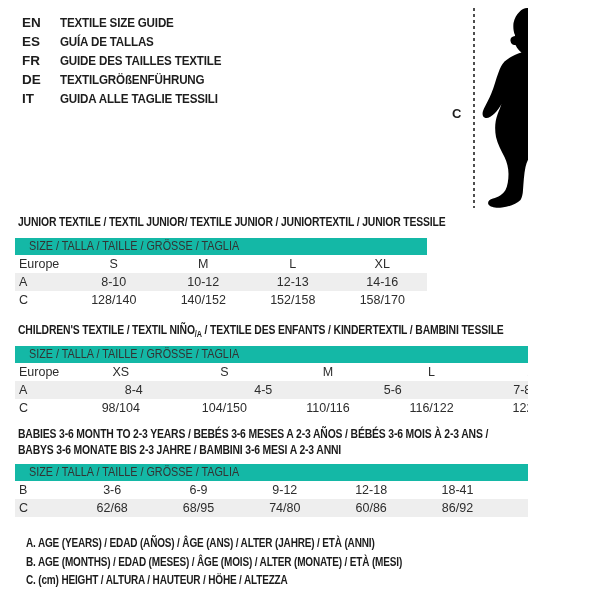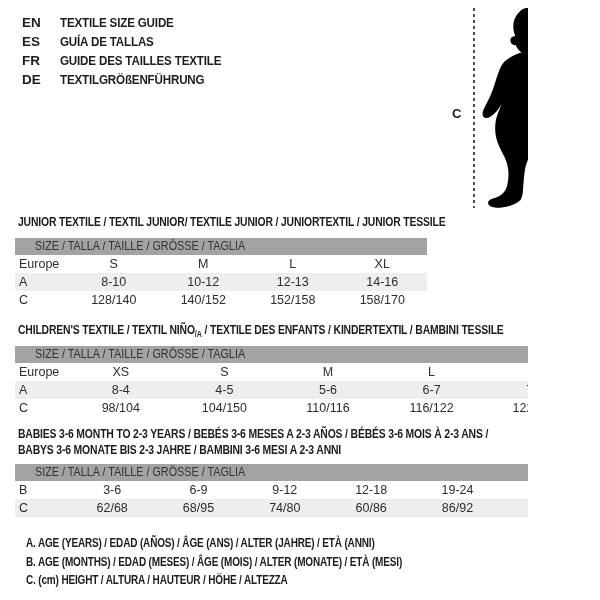--- a/index.html
+++ b/index.html
@@ -17,21 +17,21 @@
   .dotline{position:absolute;left:473px;top:8px;width:2px;height:200px;
            background:repeating-linear-gradient(to bottom,#4e4e4e 0 3px,transparent 3px 6px);}
   .c-label{position:absolute;left:452px;top:106px;font-weight:700;font-size:13px;color:#1d1d1d;}
   .baby-svg{position:absolute;left:480px;top:0px;width:110px;height:215px;}
 
   
   .tbl-title{position:absolute;left:18px;font-weight:700;font-size:13px;color:#1b1b1b;
              white-space:nowrap;letter-spacing:-0.2px;transform:scaleX(0.80);transform-origin:left top;}
   .tbl-title .subsc{font-size:9px;vertical-align:-3px;}
   .stable{position:absolute;left:15px;font-size:12.5px;color:#2d2d2d;}
-  .size-bar{height:17px;line-height:17px;background:#a3a3a3;color:#333;padding-left:20px;overflow:hidden;}
+  .size-bar{height:17px;line-height:17px;background:#14b8a6;color:#333;padding-left:14px;overflow:hidden;}
   .size-bar span{display:inline-block;white-space:nowrap;font-size:12px;
                  transform:scaleX(0.9);transform-origin:left center;}
   .trow{display:flex;height:18px;align-items:center;}
   .trow.shade{background:#eeeeee;}
   .tlabel{width:50px;padding-left:4px;flex:0 0 auto;}
   .tcell{flex:1 1 0;text-align:center;white-space:nowrap;}
 
   
   .footnotes{position:absolute;left:26px;top:536px;}
   .fnote{height:18.5px;font-weight:700;font-size:12.5px;color:#1b1b1b;white-space:nowrap;
@@ -51,20 +51,24 @@
       <span class="lang-code">ES</span>
       <span class="lang-label">GUÍA DE TALLAS</span>
     </div>
     <div class="lang-row">
       <span class="lang-code">FR</span>
       <span class="lang-label">GUIDE DES TAILLES TEXTILE</span>
     </div>
     <div class="lang-row">
       <span class="lang-code">DE</span>
       <span class="lang-label">TEXTILGRÖßENFÜHRUNG</span>
+    </div>
+    <div class="lang-row">
+      <span class="lang-code">IT</span>
+      <span class="lang-label">GUIDA ALLE TAGLIE TESSILI</span>
     </div>
   </div>
 
   <div class="dotline"></div>
   <div class="c-label">C</div>
   <svg class="baby-svg" viewBox="0 0 110 215" xmlns="http://www.w3.org/2000/svg">
     <path fill="#000000" d="
       M47 8
       C56 8 63 14 65 23
       C65.5 27 65 32 64 35 L64 36
@@ -158,21 +162,20 @@
       <div class="tcell">S</div>
       <div class="tcell">M</div>
       <div class="tcell">L</div>
       <div class="tcell">XL</div>
     </div>
     <div class="trow shade">
       <div class="tlabel">A</div>
       <div class="tcell">8-4</div>
       <div class="tcell">4-5</div>
       <div class="tcell">5-6</div>
-      <div class="tcell">6-7</div>
       <div class="tcell">7-8</div>
     </div>
     <div class="trow">
       <div class="tlabel">C</div>
       <div class="tcell">98/104</div>
       <div class="tcell">104/150</div>
       <div class="tcell">110/116</div>
       <div class="tcell">116/122</div>
       <div class="tcell">122/128</div>
     </div>
@@ -183,21 +186,21 @@
   <div class="stable" style="top:464px;width:572px;">
     <div class="size-bar">
       <span>SIZE / TALLA / TAILLE / GRÖSSE / TAGLIA</span>
     </div>
     <div class="trow">
       <div class="tlabel">B</div>
       <div class="tcell">3-6</div>
       <div class="tcell">6-9</div>
       <div class="tcell">9-12</div>
       <div class="tcell">12-18</div>
-      <div class="tcell">19-24</div>
+      <div class="tcell">18-41</div>
       <div class="tcell">24-36</div>
     </div>
     <div class="trow shade">
       <div class="tlabel">C</div>
       <div class="tcell">62/68</div>
       <div class="tcell">68/95</div>
       <div class="tcell">74/80</div>
       <div class="tcell">60/86</div>
       <div class="tcell">86/92</div>
       <div class="tcell">92/98</div>

